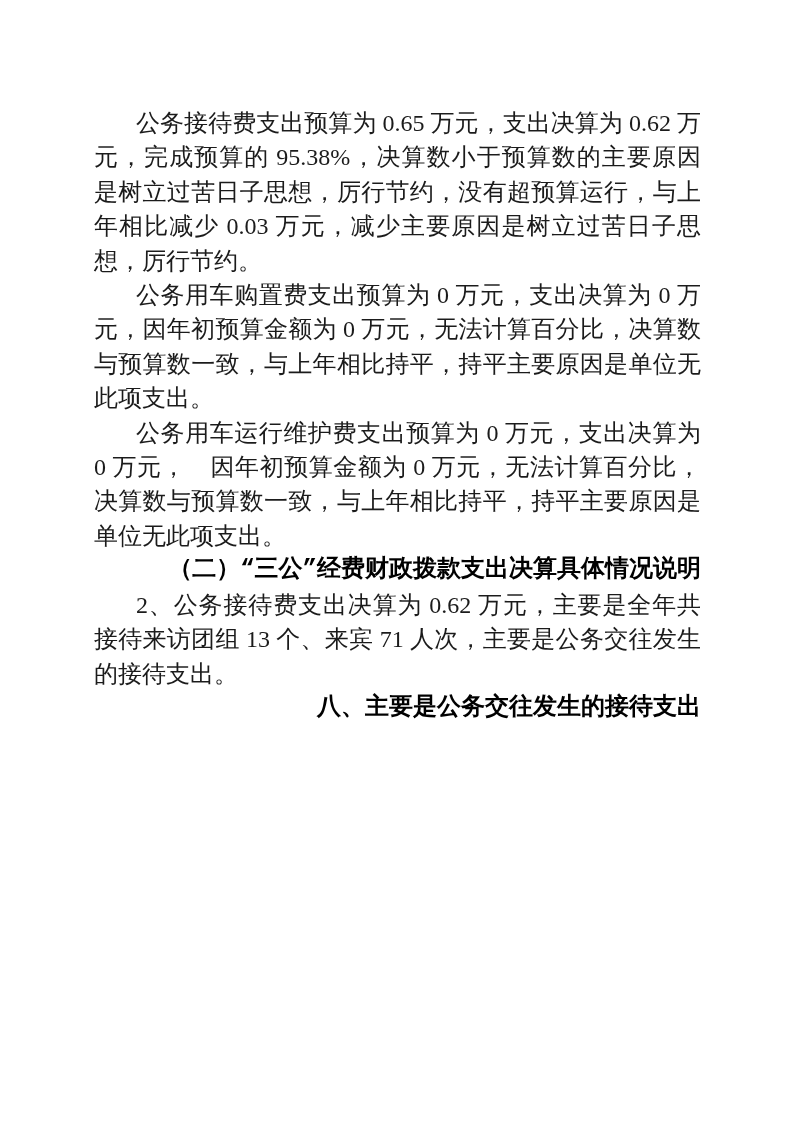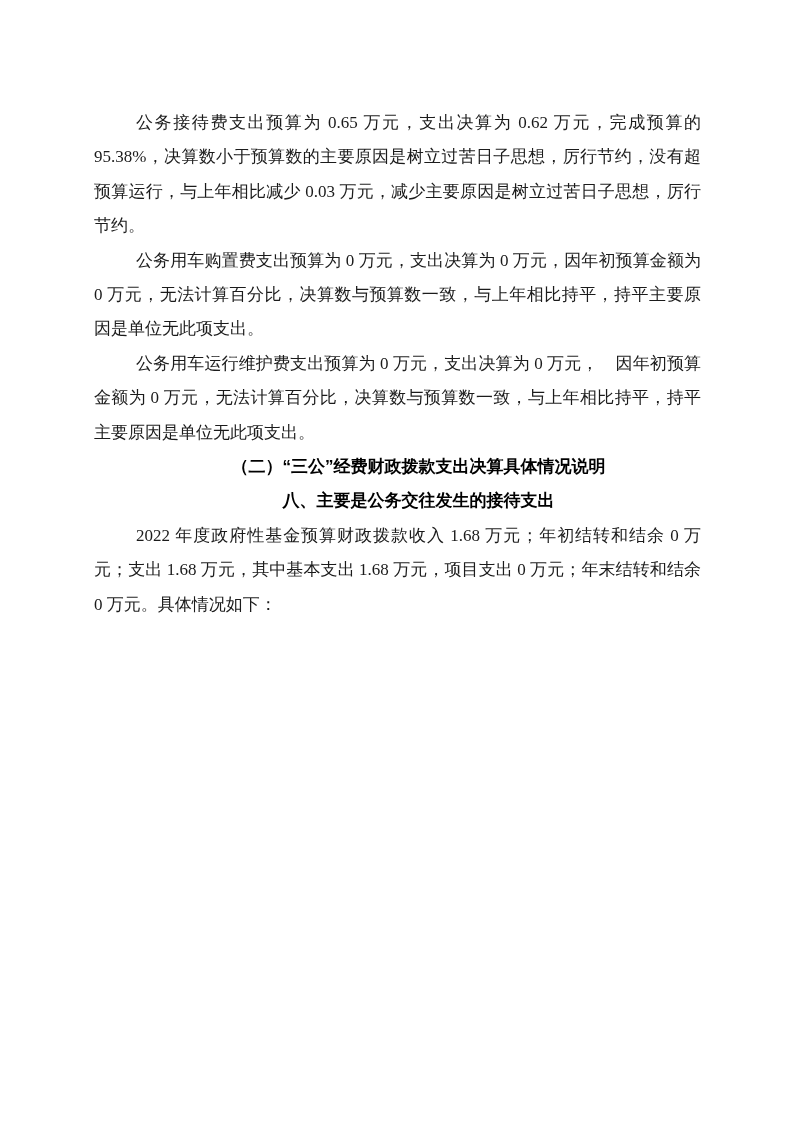--- a/index.html
+++ b/index.html
@@ -14,41 +14,41 @@
     margin: 0 auto;
     background: #ffffff;
     box-sizing: border-box;
     padding: 106px 92px 0 94px;
     overflow: hidden;
   }
   .doc p {
     margin: 0;
     padding: 0;
     color: #1b1b1b;
-    font-size: 17px;
+    font-size: 24px;
     line-height: 34.4px;
     text-indent: 42px;
   }
   .doc p.body-para {
     font-family: "Liberation Serif", "DejaVu Serif", serif;
     text-align: justify;
     text-justify: inter-ideograph;
   }
   .doc p.heading-para {
-    font-family: Liberation Sans, sans-serif;
+    font-family: Liberation Mono, monospace;
     font-weight: bold;
     color: #000000;
-    text-align: center;
+    text-align: right;
   }
 </style>
 </head>
 <body>
 
 <div class="page">
   <div class="doc" id="doc-body">
       <p class="body-para">公务接待费支出预算为 0.65 万元，支出决算为 0.62 万元，完成预算的 95.38%，决算数小于预算数的主要原因是树立过苦日子思想，厉行节约，没有超预算运行，与上年相比减少 0.03 万元，减少主要原因是树立过苦日子思想，厉行节约。</p>
       <p class="body-para">公务用车购置费支出预算为 0 万元，支出决算为 0 万元，因年初预算金额为 0 万元，无法计算百分比，决算数与预算数一致，与上年相比持平，持平主要原因是单位无此项支出。</p>
       <p class="body-para">公务用车运行维护费支出预算为 0 万元，支出决算为 0 万元，　因年初预算金额为 0 万元，无法计算百分比，决算数与预算数一致，与上年相比持平，持平主要原因是单位无此项支出。</p>
       <p class="heading-para">（二）“三公”经费财政拨款支出决算具体情况说明</p>
+      <p class="body-para">2、公务接待费支出决算为 0.62 万元，主要是全年共接待来访团组 13 个、来宾 71 人次，主要是公务交往发生的接待支出。</p>
       <p class="heading-para">八、主要是公务交往发生的接待支出</p>
-      <p class="body-para">2022 年度政府性基金预算财政拨款收入 1.68 万元；年初结转和结余 0 万元；支出 1.68 万元，其中基本支出 1.68 万元，项目支出 0 万元；年末结转和结余 0 万元。具体情况如下：</p>
     </div>
 </div>
 
 </body></html>

